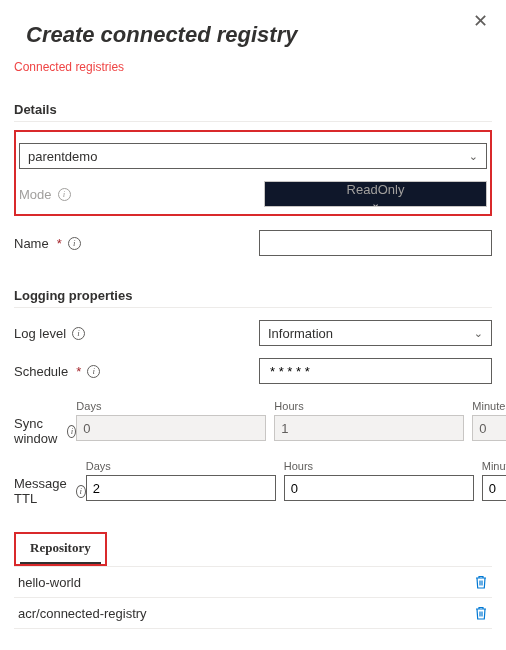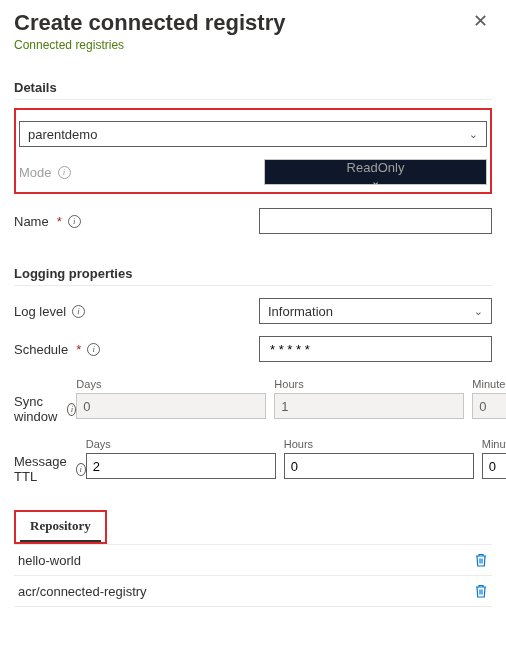--- a/index.html
+++ b/index.html
@@ -6,22 +6,22 @@
   body {
     margin: 0;
     font-family: "Segoe UI", -apple-system, sans-serif;
     font-size: 13px;
     color: #323130;
     background: #fff;
     width: 506px;
   }
   .panel { padding: 10px 14px 14px 14px; }
   .header { display: flex; align-items: flex-start; justify-content: space-between; }
-  .title { font-size: 22px; font-weight: 600; margin: 0; }
-  .subtitle { font-size: 12px; color: #4d7c0f; margin-top: 2px; }
+  .title { font-size: 22px; font-weight: 600; margin: 12px; font-style: italic; }
+  .subtitle { font-size: 12px; color: #ef4444; margin-top: 2px; }
   .close { font-size: 18px; color: #605e5c; cursor: pointer; padding: 2px 4px; line-height: 1; }
   .section-heading { font-weight: 600; font-size: 13px; margin-top: 28px; margin-bottom: 8px; padding-bottom: 4px; border-bottom: 1px solid #edebe9; }
   .row { display: flex; align-items: center; min-height: 34px; margin-top: 4px; }
   .label-col { width: 245px; display: flex; align-items: center; gap: 6px; font-size: 13px; color: #323130; }
   .label-col.disabled { color: #a19f9d; }
   .field-col { flex: 1; }
   .req { color: #a4262c; margin-left: 2px; }
   .info-icon {
     display: inline-flex; align-items: center; justify-content: center;
     width: 13px; height: 13px; border: 1px solid #605e5c; border-radius: 50%;

